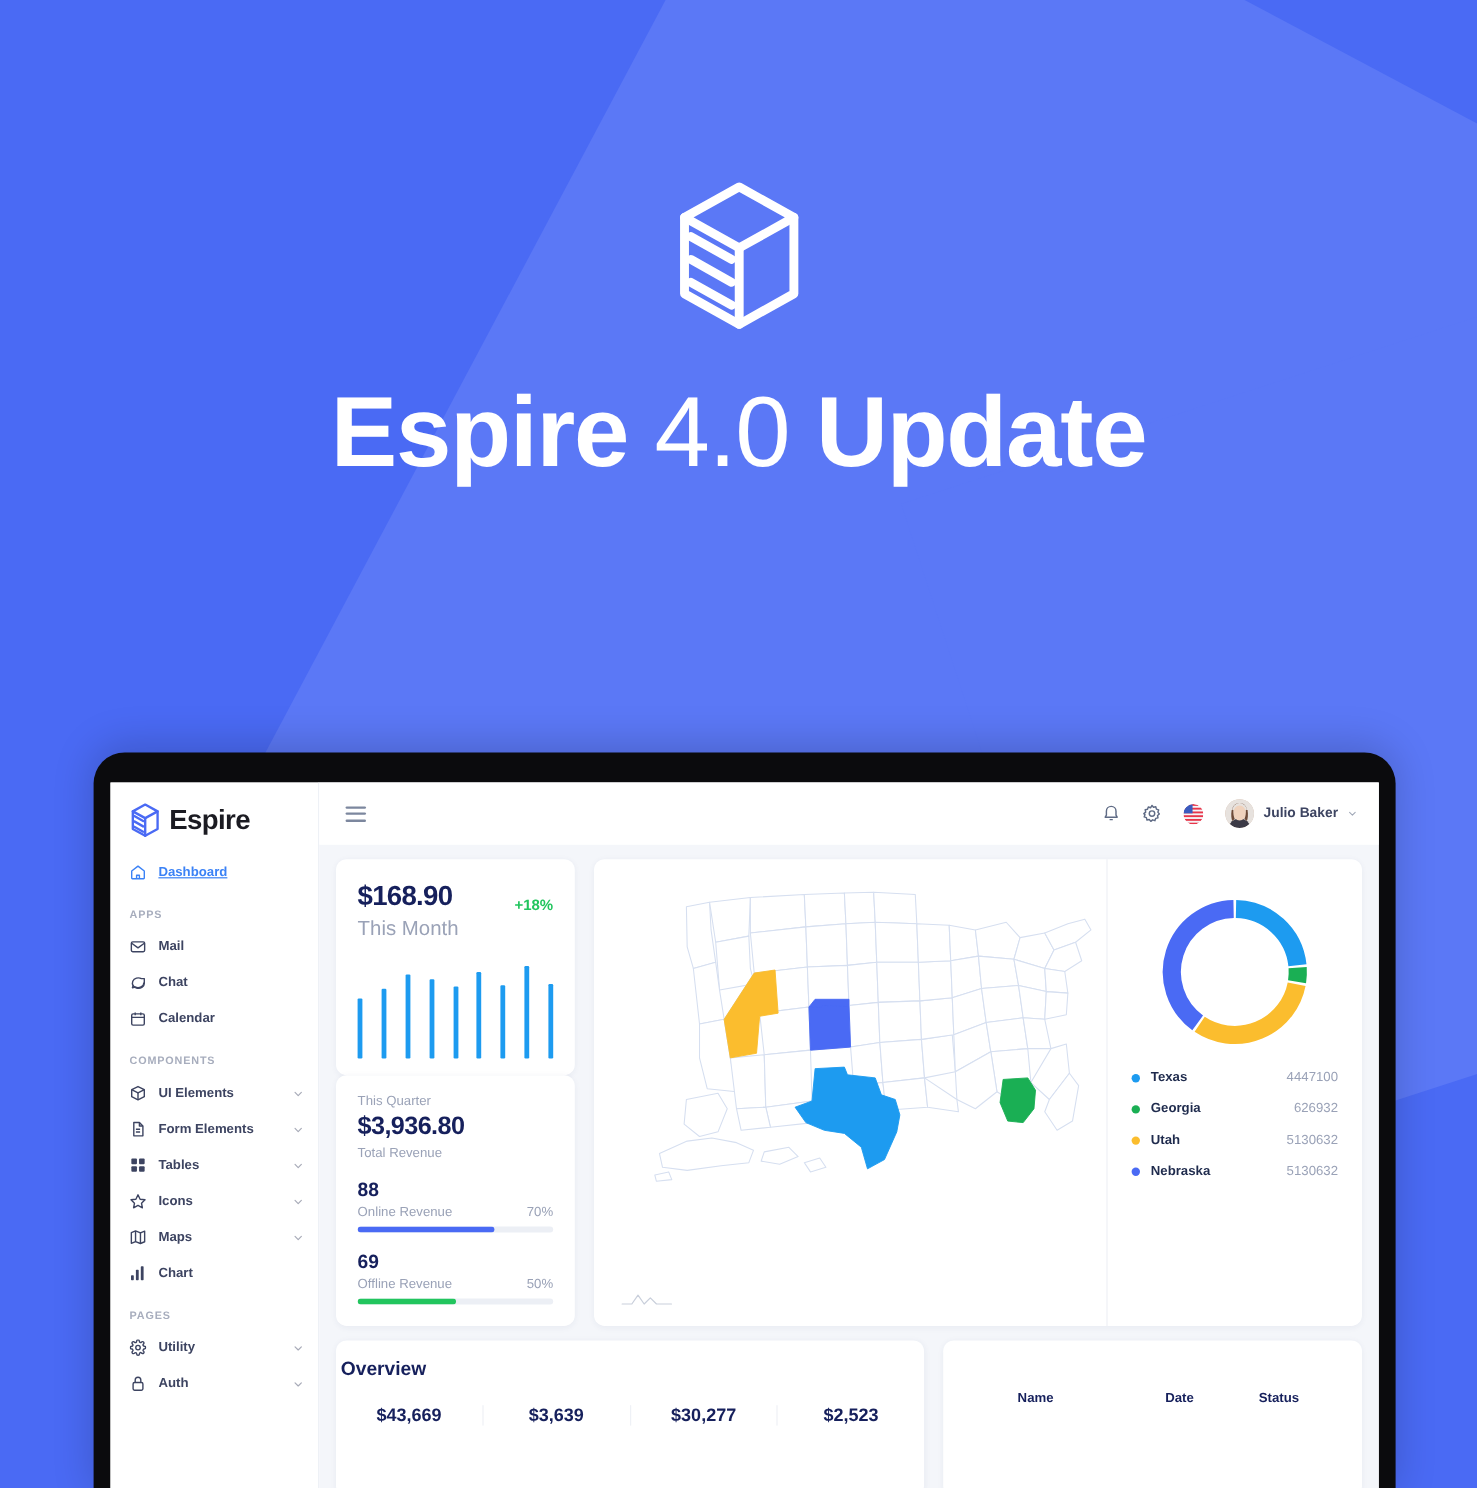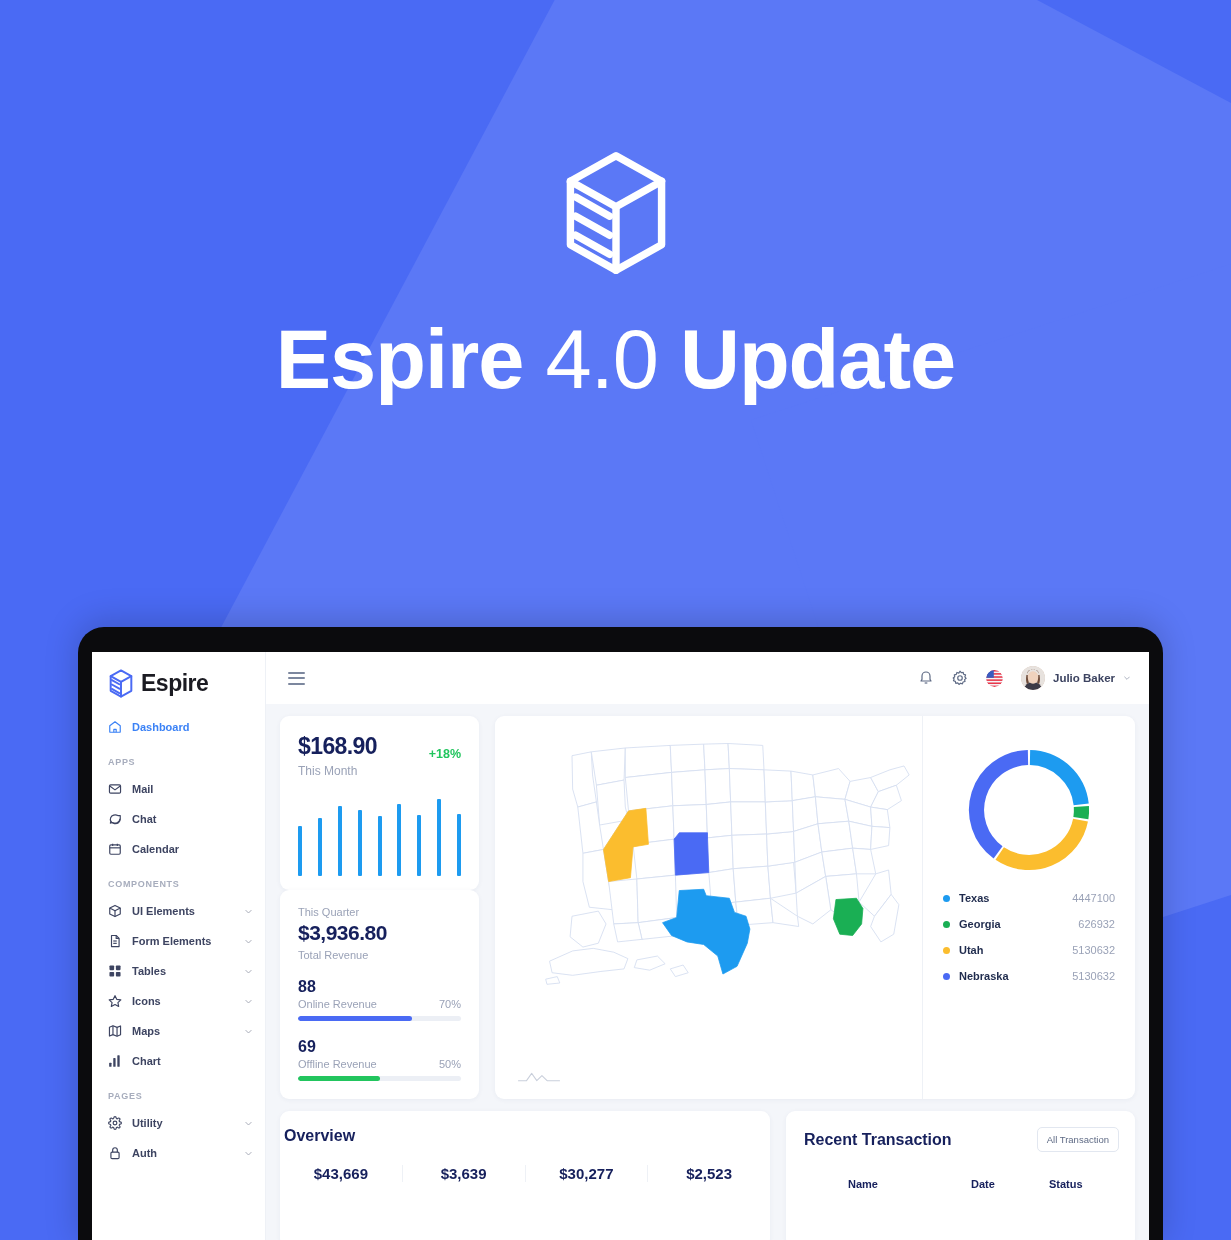--- a/index.html
+++ b/index.html
@@ -51,21 +51,21 @@
   .brand-name { font-size:23px; font-weight:700; color:#1b1b22; letter-spacing:-.5px; }
 
   .nav-group-label {
     font-size:9px; letter-spacing:.7px; color:#a7adbd; font-weight:600;
     padding:15px 0 7px 16px; text-transform:uppercase;
   }
   .nav-item {
     display:flex; align-items:center; gap:10px; padding:8px 12px 8px 16px;
     font-size:11px; color:#3d4461; font-weight:600; position:relative;
   }
-  .nav-item.active { color:#3b82f6; }
+  .nav-item.active { color:#3b82f6;text-decoration:underline; }
   .nav-item .ic { width:14px; height:14px; flex:0 0 14px; display:block; }
   .nav-item .lbl { flex:1; white-space:nowrap; }
   .nav-item .chev { width:9px; height:9px; opacity:.45; }
 
   
   #main { flex:1; display:flex; flex-direction:column; min-width:0; background:#f4f6fa; }
   #topbar {
     height:52px; background:#ffffff; display:flex; align-items:center;
     padding:0 18px 0 22px; flex:0 0 52px;
   }
@@ -85,21 +85,21 @@
   #content { flex:1; padding:12px 14px 0 14px; display:flex; flex-direction:column; gap:12px;
              overflow:hidden; }
   .row { display:flex; gap:16px; }
   .card { background:#fff; border-radius:9px; box-shadow:0 1px 5px rgba(40,60,110,.055); }
 
   
   .col-left { width:199px; flex:0 0 199px; display:flex; flex-direction:column; }
   #rev-card { padding:17px 18px 14px 18px; }
   .rev-top { display:flex; align-items:flex-start; }
   .rev-amount { font-size:23px; font-weight:700; color:#16205c; letter-spacing:-.6px; }
-  .rev-sub { font-size:12px; color:#9aa2b7; margin-top:4px; }
+  .rev-sub { font-size:17px; color:#9aa2b7; margin-top:4px; }
   .rev-pct { margin-left:auto; font-size:12.5px; font-weight:700; color:#22c55e; padding-top:14px; }
   .spark { display:flex; align-items:flex-end; gap:0; height:80px; margin-top:18px;
            justify-content:space-between; }
   .spark .bar { width:4px; background:#1d9bf0; border-radius:1px; }
 
   
   #q-card { padding:16px 18px 18px 18px; flex:1; }
   .q-label { font-size:11px; color:#9aa2b7; }
   .q-amount { font-size:21px; font-weight:700; color:#16205c; margin-top:3px; letter-spacing:-.5px; }
   .q-total { font-size:11px; color:#9aa2b7; margin-top:4px; }
@@ -549,24 +549,20 @@
             <div class="ov-cell">
               <div class="ov-val">$30,277</div>
             </div>
             <div class="ov-cell">
               <div class="ov-val">$2,523</div>
             </div>
           </div>
         </div>
 
         <div class="card" id="trans-card">
-          <div class="trans-head">
-            <span class="card-title" style="padding-left:0">Recent Transaction</span>
-            <span class="all-trans-btn">All Transaction</span>
-          </div>
           <div class="trans-cols">
             <span class="tc-name">Name</span>
             <span class="tc-date">Date</span>
             <span class="tc-status">Status</span>
           </div>
         </div>
       </div>
 
     </div>
   </div>

